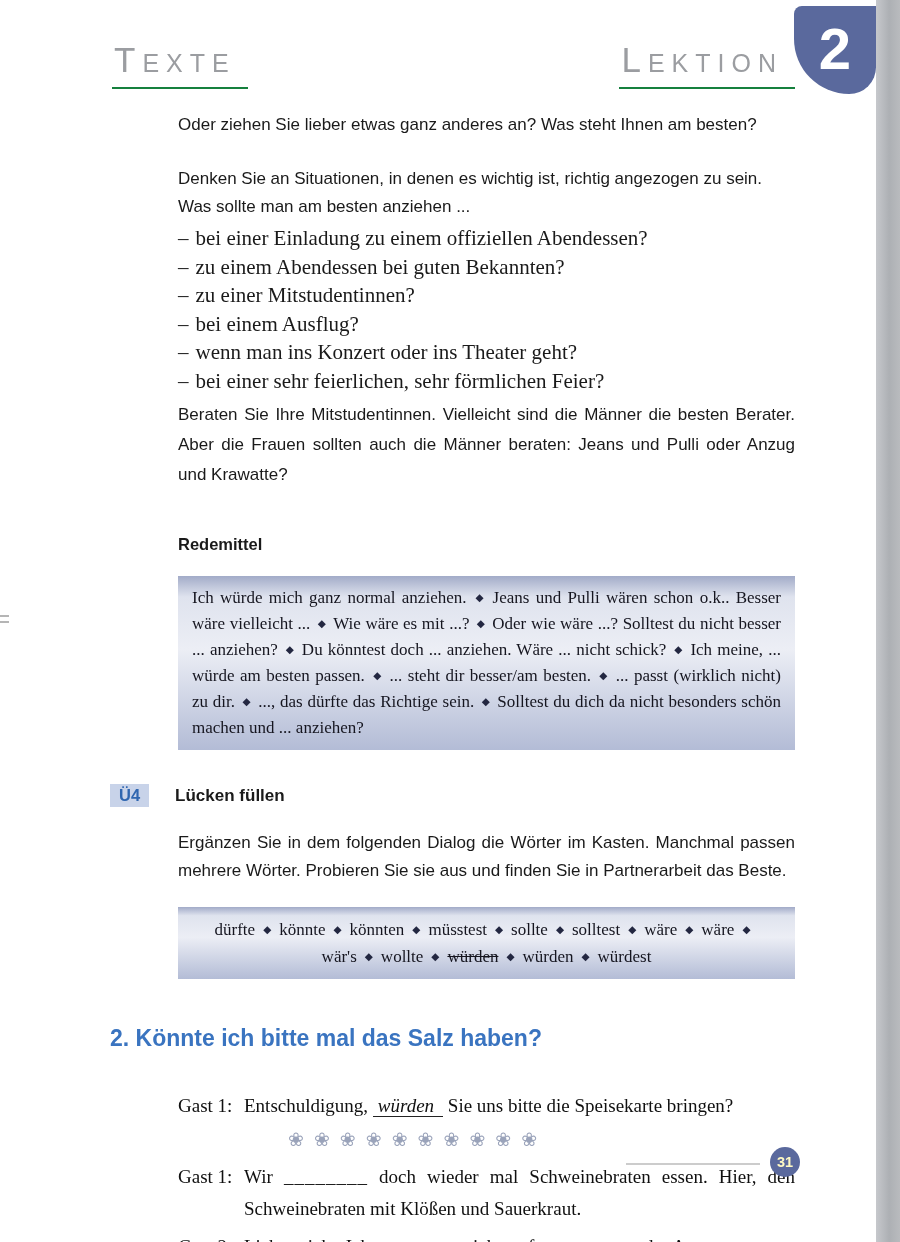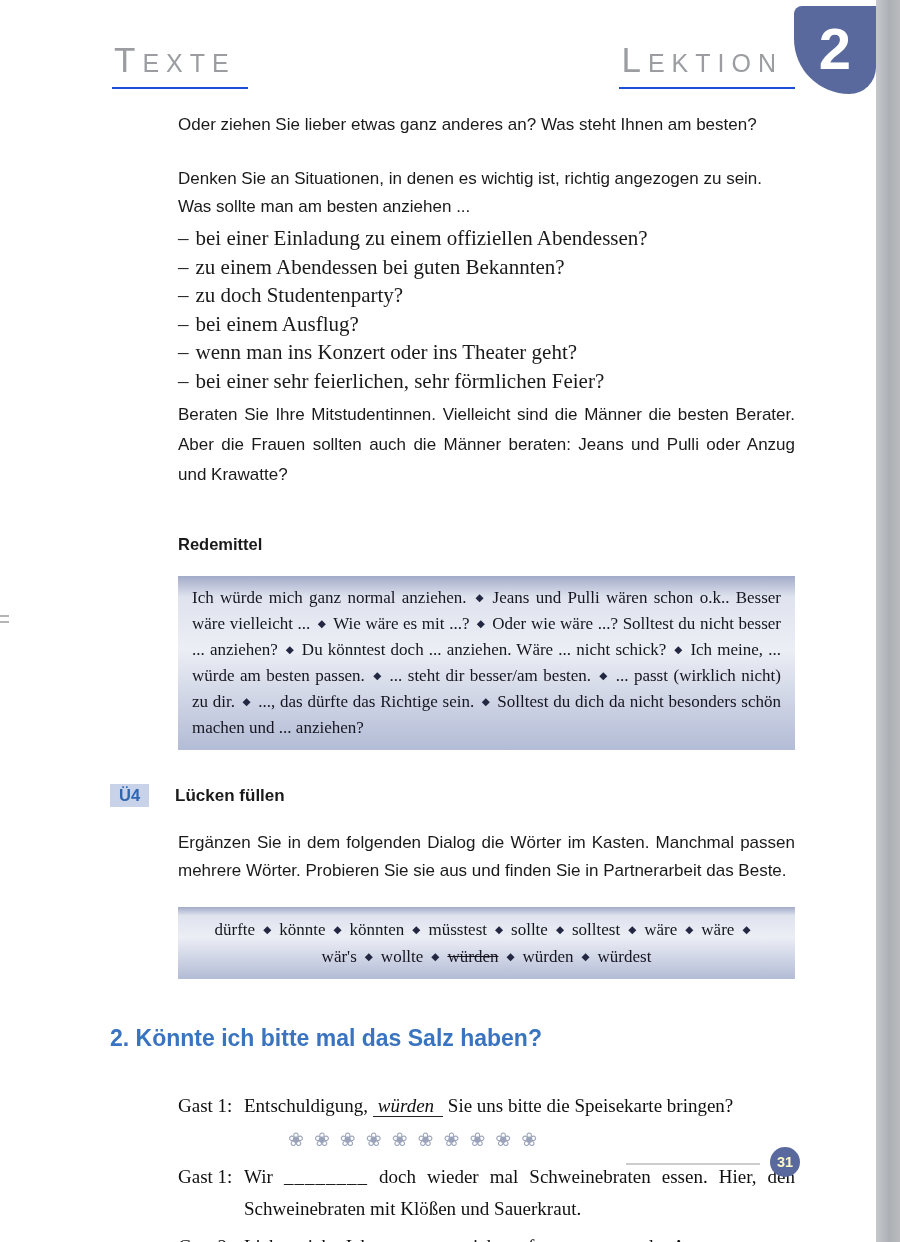--- a/index.html
+++ b/index.html
@@ -19,21 +19,21 @@
   .tick1{top:615px;} .tick2{top:621px;}
 
   .lesson-badge{position:absolute;top:6px;right:24px;width:82px;height:88px;
     background:var(--badge-blue);border-radius:10px 0 34px 70px;
     display:flex;align-items:center;justify-content:center;}
   .lesson-badge span{color:#fff;font-size:58px;font-weight:bold;margin-top:-4px;}
 
   .header{display:flex;justify-content:space-between;align-items:flex-end;
     padding:40px 105px 0 112px;}
   .caps{display:inline-block;color:#9b9da1;text-transform:uppercase;
-    letter-spacing:7px;font-size:25px;border-bottom:2px solid #1d4ed8;
+    letter-spacing:7px;font-size:25px;border-bottom:2px solid #15803d;
     padding:0 12px 7px 2px;}
   .caps::first-letter{font-size:35px;}
 
   .main{margin:0 105px 0 110px;color:#1a1a1a;}
   .ind{margin-left:68px;}
   .sans{font-size:17px;line-height:28px;}
   .question{margin-top:22px;}
   .para{margin-top:26px;}
 
   .situations{margin-top:3px;font-family:"Liberation Serif",serif;font-size:21px;}
@@ -100,21 +100,21 @@
     <p class="sans ind question">Oder ziehen Sie lieber etwas ganz anderes an? Was steht Ihnen am besten?</p>
 
     <div class="sans ind para">
       <div>Denken Sie an Situationen, in denen es wichtig ist, richtig angezogen zu sein.</div>
       <div>Was sollte man am besten anziehen ...</div>
     </div>
 
     <div class="ind situations">
         <div class="dash-item"><span class="dash">–</span><span>bei einer Einladung zu einem offiziellen Abendessen?</span></div>
         <div class="dash-item"><span class="dash">–</span><span>zu einem Abendessen bei guten Bekannten?</span></div>
-        <div class="dash-item"><span class="dash">–</span><span>zu doch Studentenparty?</span></div>
+        <div class="dash-item"><span class="dash">–</span><span>zu einer Mitstudentinnen?</span></div>
         <div class="dash-item"><span class="dash">–</span><span>bei einem Ausflug?</span></div>
         <div class="dash-item"><span class="dash">–</span><span>wenn man ins Konzert oder ins Theater geht?</span></div>
         <div class="dash-item"><span class="dash">–</span><span>bei einer sehr feierlichen, sehr förmlichen Feier?</span></div>
       </div>
 
     <p class="sans ind advice">Beraten Sie Ihre Mitstudentinnen. Vielleicht sind die Männer die besten Berater. Aber die Frauen sollten auch die Männer beraten: Jeans und Pulli oder Anzug und Krawatte?</p>
 
     <div class="ind red-heading">Redemittel</div>
 
     <div class="ind grad-box"><span class="phrase">Ich würde mich ganz normal anziehen.</span><span class="diamond">◆</span><span class="phrase">Jeans und Pulli wären schon o.k.. Besser wäre vielleicht ...</span><span class="diamond">◆</span><span class="phrase">Wie wäre es mit ...?</span><span class="diamond">◆</span><span class="phrase">Oder wie wäre ...? Solltest du nicht besser ... anziehen?</span><span class="diamond">◆</span><span class="phrase">Du könntest doch ... anziehen. Wäre ... nicht schick?</span><span class="diamond">◆</span><span class="phrase">Ich meine, ... würde am besten passen.</span><span class="diamond">◆</span><span class="phrase">... steht dir besser/am besten.</span><span class="diamond">◆</span><span class="phrase">... passt (wirklich nicht) zu dir.</span><span class="diamond">◆</span><span class="phrase">..., das dürfte das Richtige sein.</span><span class="diamond">◆</span><span class="phrase">Solltest du dich da nicht besonders schön machen und ... anziehen?</span></div>

